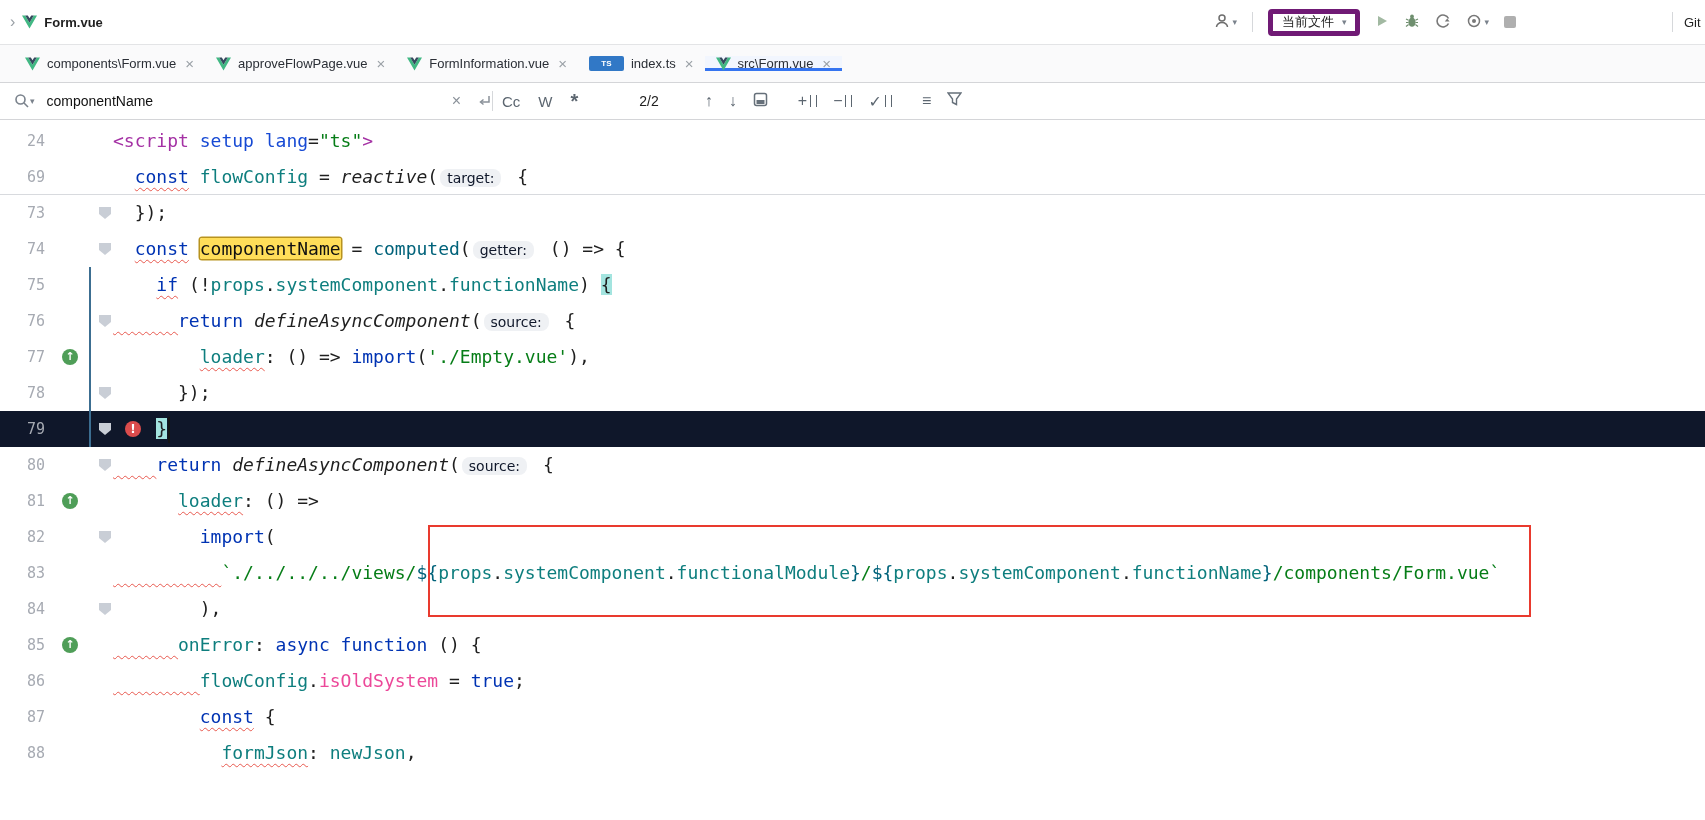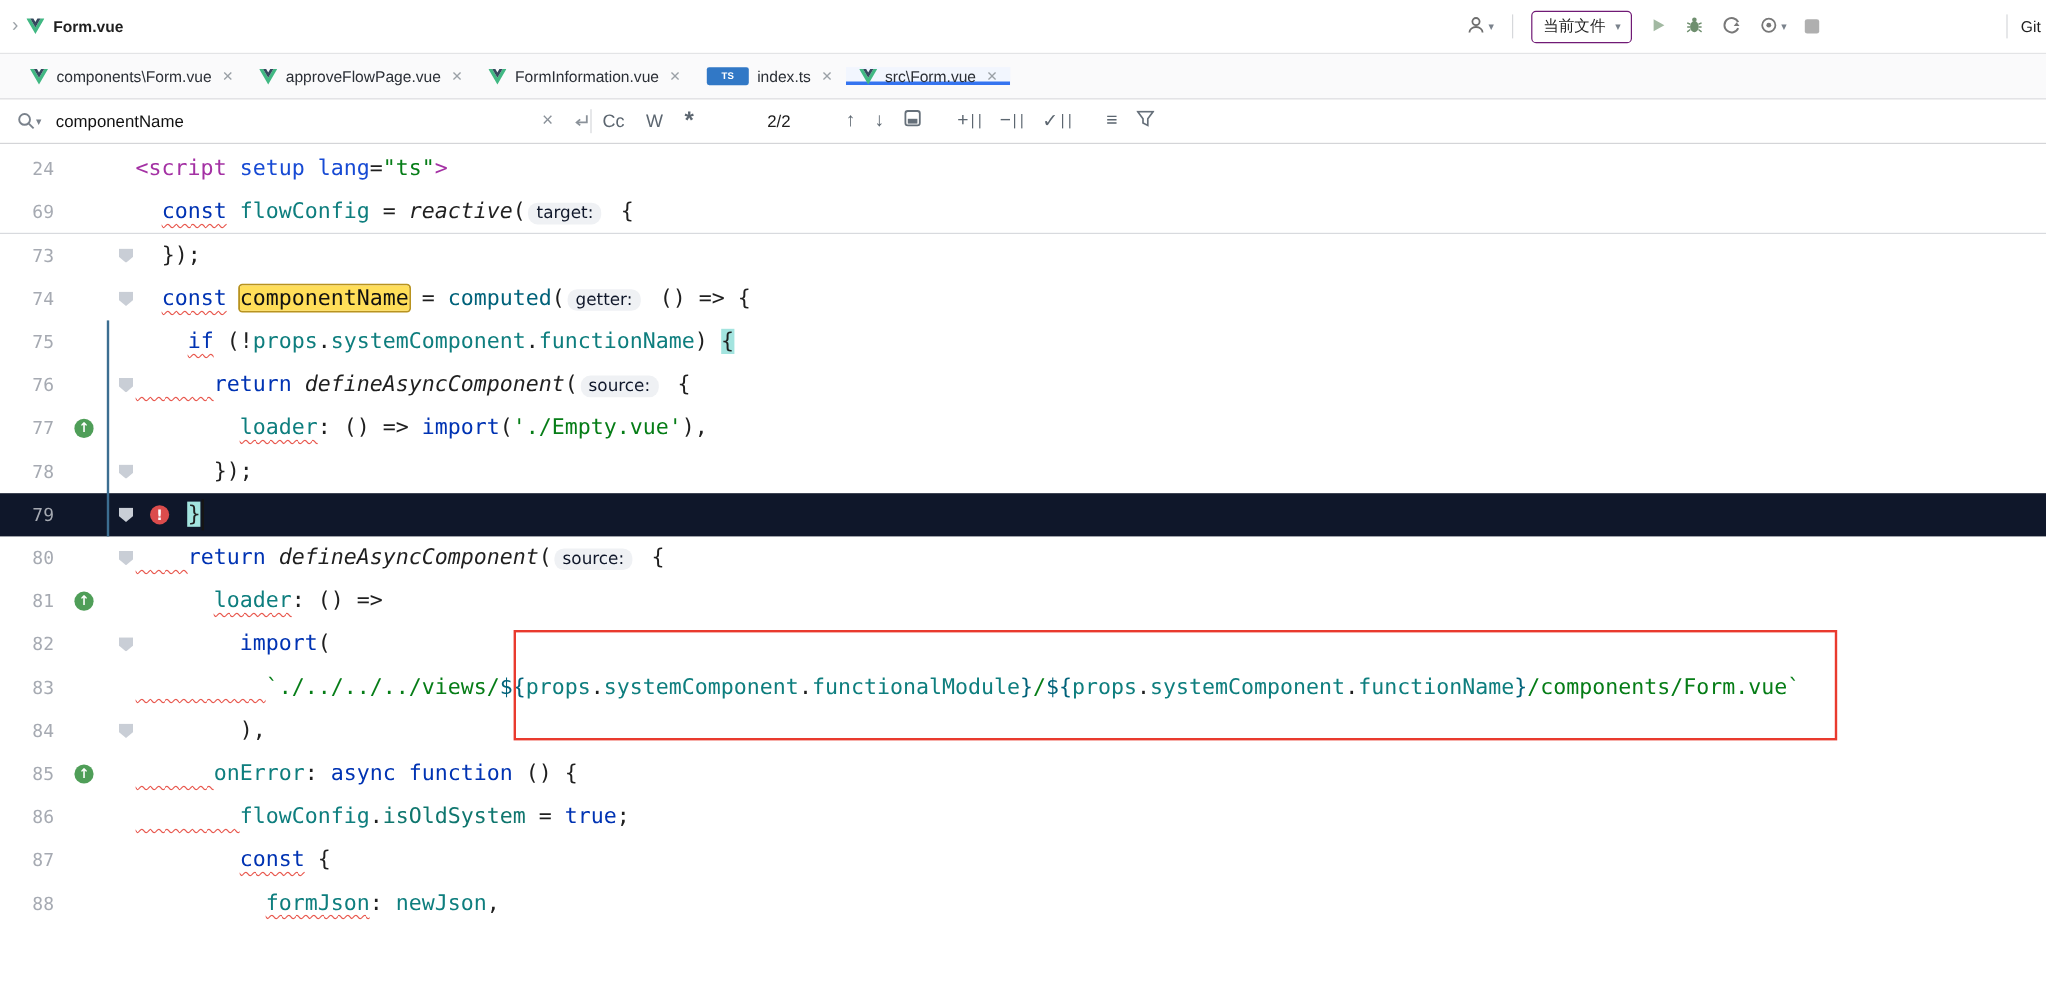--- a/index.html
+++ b/index.html
@@ -9,21 +9,21 @@
 
   
   .titlebar{height:45px;display:flex;align-items:center;border-bottom:1px solid #E3E4E6;position:relative;background:#fff;}
   .tb-left{display:flex;align-items:center;gap:7px;padding-left:10px;}
   .chev{color:#9AA0A6;font-size:16px;}
   .tb-title{font-size:13px;font-weight:700;color:#1F1F1F;}
   .tb-right{margin-left:auto;margin-right:189px;display:flex;align-items:center;gap:15px;}
   .icon-btn{display:inline-flex;align-items:center;gap:2px;color:#6E6E6E;background:none;border:0;}
   .caret{font-size:9px;color:#7A828C;}
   .vdiv{width:1px;height:20px;background:#D6D8DB;display:inline-block;}
-  .run-combo{display:inline-flex;align-items:center;gap:8px;height:27px;padding:0 9px;border:1px solid #701a75;border-radius:4px;font-size:13px;color:#1F1F1F;background:#fff;}
+  .run-combo{display:inline-flex;align-items:center;gap:8px;height:27px;padding:0 9px;border:5px solid #701a75;border-radius:4px;font-size:13px;color:#1F1F1F;background:#fff;}
   .stop-sq{width:12px;height:12px;background:#AFAFAF;border-radius:2px;display:inline-block;}
   .tb-git{position:absolute;left:1684px;top:0;line-height:45px;font-size:13px;color:#1F1F1F;}
   .tb-gitdiv{position:absolute;left:1672px;top:12px;width:1px;height:20px;background:#D6D8DB;}
 
   
   .tabbar{height:38px;display:flex;align-items:center;background:#FAFAFB;border-bottom:1px solid #D4D5D8;padding-left:14px;}
   .tab{display:flex;align-items:center;gap:7px;padding:0 11px;font-size:13px;color:#2B2F36;position:relative;}
   .tab.active{background:#F2F6FE;box-shadow:inset 0 -3px 0 #3574F0;}
   .tab-close{color:#9AA0A6;font-size:15px;line-height:1;margin-left:2px;}
   .ts-badge{width:35px;height:15px;background:#3178C6;color:#fff;font-size:8px;font-weight:700;
@@ -58,21 +58,21 @@
     background:#DB4C4C;color:#fff;font:700 12px/16px "DejaVu Sans",sans-serif;text-align:center;z-index:3;}
   .code{font:18px/36px "DejaVu Sans Mono",monospace;color:#1F1F1F;white-space:pre;}
   .k{color:#0033B3;}
   .v{color:#0E7E7E;}
   .s{color:#067D17;}
   .p{color:#1F1F1F;}
   .tag{color:#A431A4;}
   .attr{color:#174AD4;}
   .fn{color:#00627A;}
   .fni{color:#1F1F1F;font-style:italic;}
-  .fld{color:#0f766e;}
+  .fld{color:#ec4899;}
   .ip{color:#00627A;}
   .sq{text-decoration:underline;text-decoration-style:wavy;text-decoration-color:#E8594F;
     text-decoration-thickness:1px;text-underline-offset:4px;}
   .hit{background:#FFDE59;box-shadow:0 0 0 1.5px #B8931F;border-radius:2px;color:#111;}
   .hlb{background:#A3E4DF;}
   .inlay{font-family:"DejaVu Sans",sans-serif;font-size:14px;color:#0f172a;background:#EFF1F4;
     border-radius:8px;padding:1px 7px;margin:0 5px 0 2px;}
   .caret-i{display:inline-block;width:2px;height:26px;background:#151515;vertical-align:middle;margin-left:1px;}
   .vcs-bar{position:absolute;left:89px;top:147px;width:2px;height:180px;background:#3C6E91;}
   .red-box{position:absolute;left:428px;top:405px;width:1103px;height:92px;border:2px solid #E93A2E;pointer-events:none;z-index:5;}

